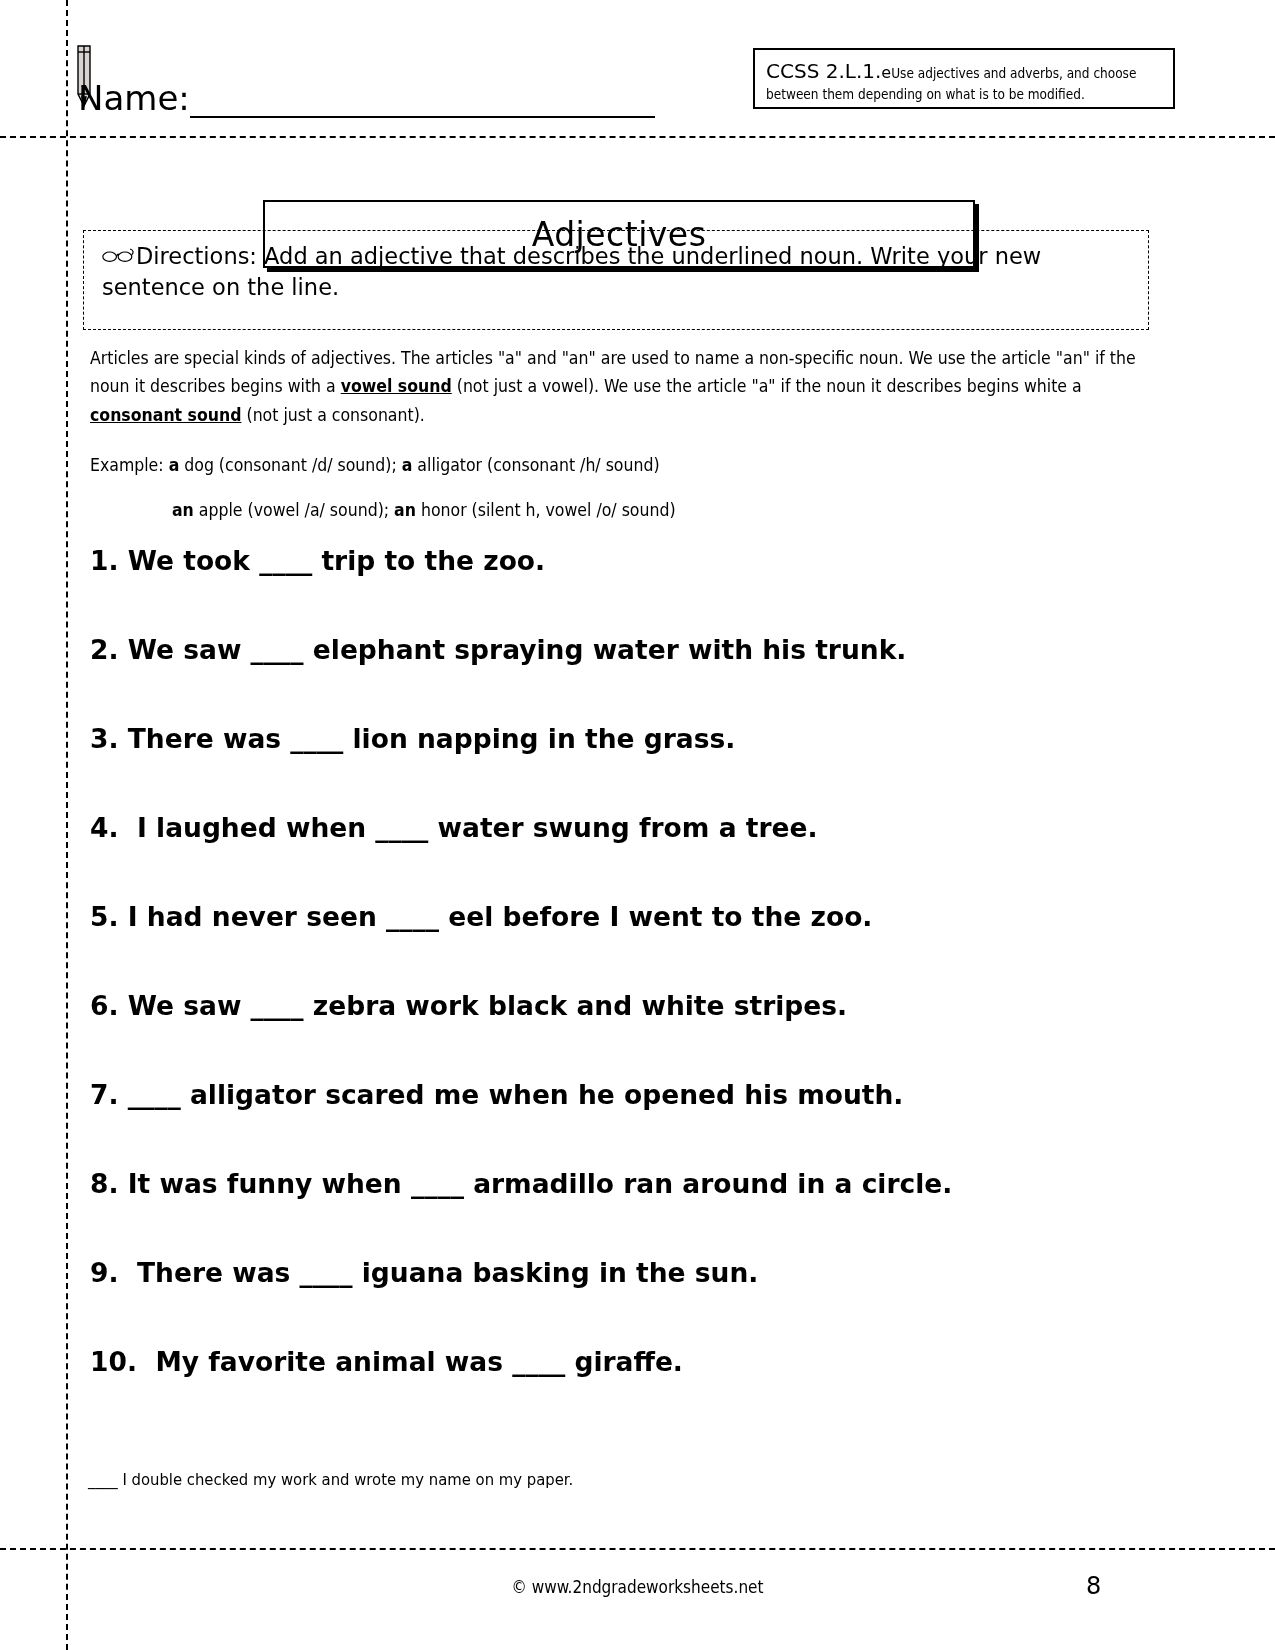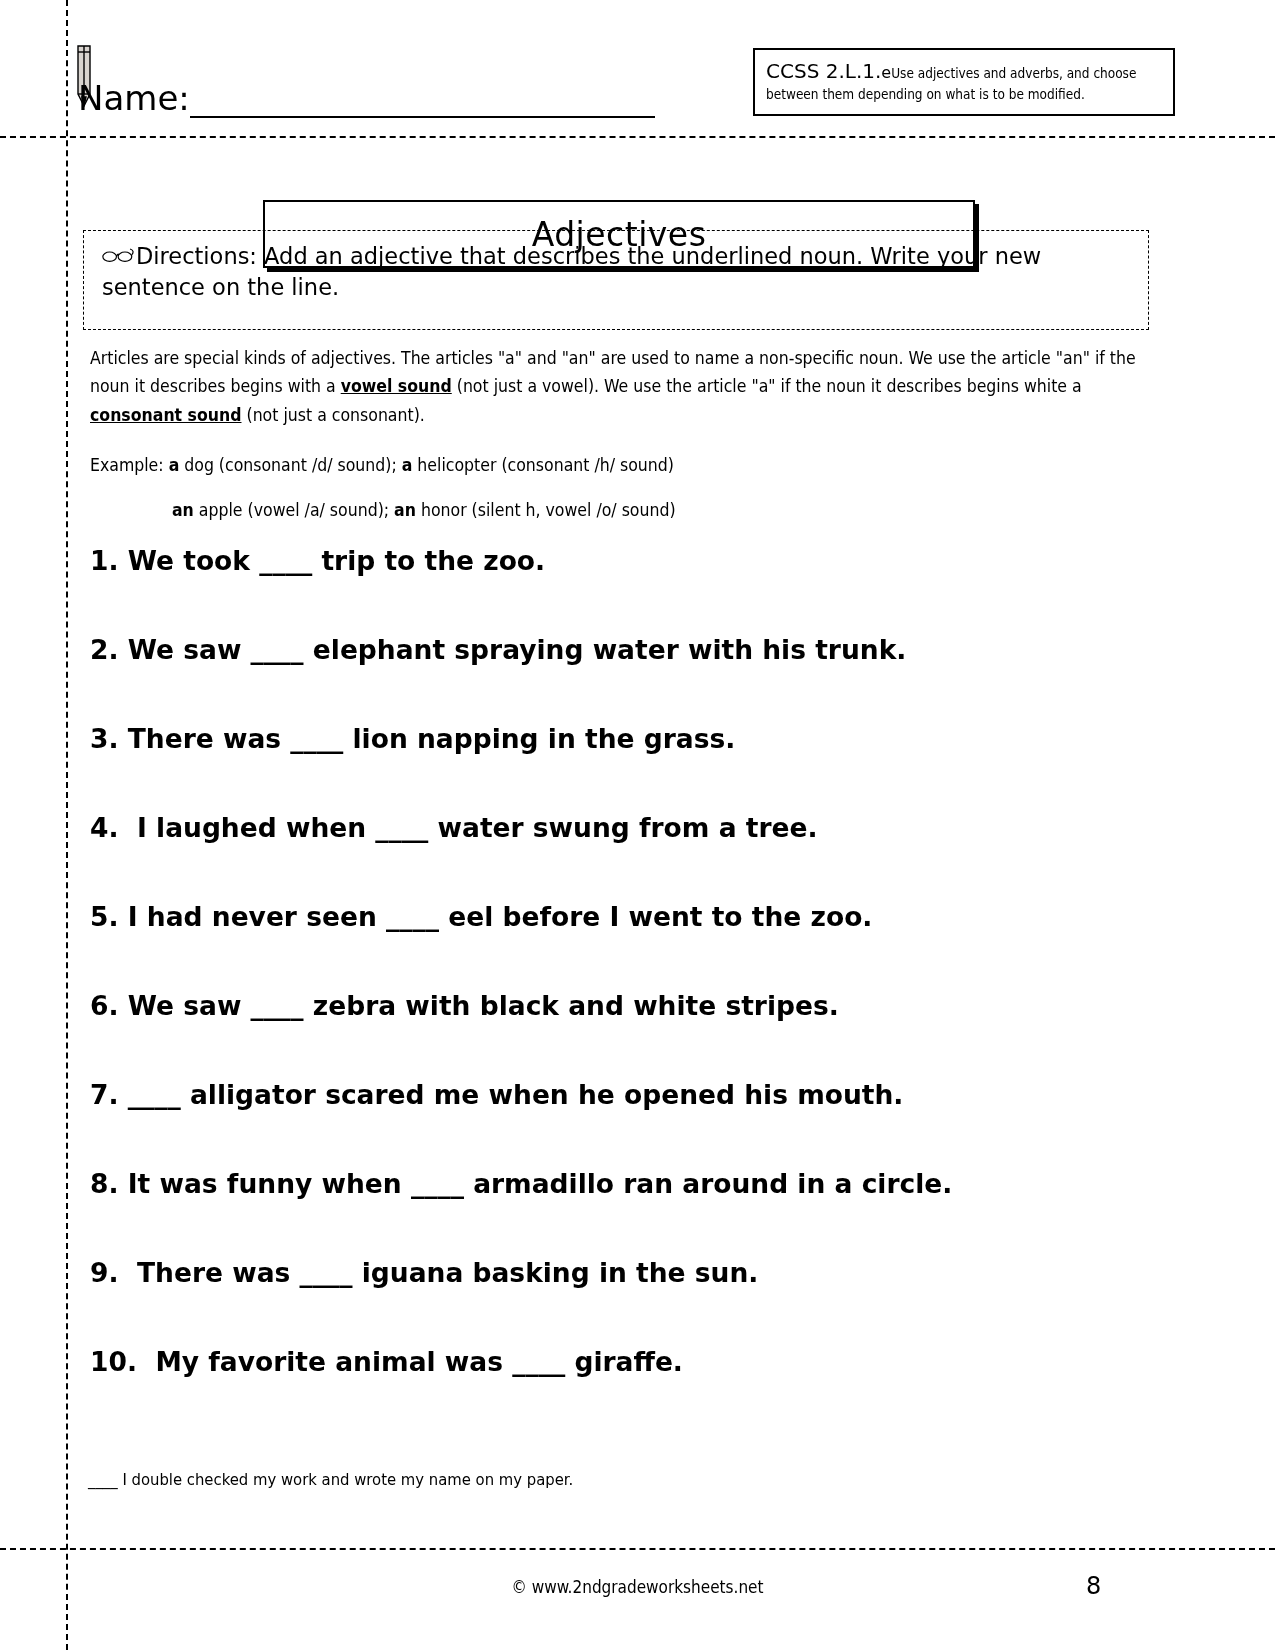--- a/index.html
+++ b/index.html
@@ -71,21 +71,21 @@
     border-bottom: 2px solid #000;
     height: 26px;
   }
 
   
   .ccss-box {
     position: absolute;
     left: 753px;
     top: 48px;
     width: 422px;
-    height: 68px;
+    height: 61px;
     border: 2px solid #000;
     box-sizing: border-box;
     padding: 9px 10px 0 11px;
   }
   .ccss-code {
     font-size: 20px;
     font-family: "DejaVu Sans", sans-serif;
   }
   .ccss-code .small-e {
     font-size: 16px;
@@ -255,31 +255,31 @@
           <ellipse cx="27" cy="11" rx="8" ry="5.5"></ellipse>
           <path d="M17 10 Q20 6 19 10"></path>
           <path d="M35 9 Q39 4 33 2"></path>
         </g>
       </svg><span class="dir-label">Directions:</span> <span>Add an adjective that describes the underlined noun.  Write your new sentence on the line.</span>
     </div>
   </div>
 
   <div class="explain"><span>Articles are special kinds of adjectives.  The articles "a" and "an" are used to name a non-specific noun.  We use the article "an" if the noun it describes begins with a </span><b>vowel sound</b><span> (not just a vowel).  We use the article "a" if the noun it describes begins white a </span><b>consonant sound</b><span> (not just a consonant).</span></div>
 
-  <div class="example1"><span>Example: </span><b class="ex-art">a</b><span> dog (consonant /d/ sound); </span><b class="ex-art">a</b><span> helicopter (consonant /h/ sound)</span></div>
+  <div class="example1"><span>Example: </span><b class="ex-art">a</b><span> dog (consonant /d/ sound); </span><b class="ex-art">a</b><span> alligator (consonant /h/ sound)</span></div>
 
   <div class="example2"><b class="ex-art">an</b><span> apple (vowel /a/ sound); </span><b class="ex-art">an</b><span> honor (silent h, vowel /o/ sound)</span></div>
 
   <div class="questions">
     <div class="q-item"><span class="q-num">1.</span>&nbsp;<span>We took ____ trip to the zoo.</span></div>
     <div class="q-item"><span class="q-num">2.</span>&nbsp;<span>We saw ____ elephant spraying water with his trunk.</span></div>
     <div class="q-item"><span class="q-num">3.</span>&nbsp;<span>There was ____ lion napping in the grass.</span></div>
     <div class="q-item"><span class="q-num">4.</span>&nbsp;<span> I laughed when ____ water swung from a tree.</span></div>
     <div class="q-item"><span class="q-num">5.</span>&nbsp;<span>I had never seen ____ eel before I went to the zoo.</span></div>
-    <div class="q-item"><span class="q-num">6.</span>&nbsp;<span>We saw ____ zebra with black and white stripes.</span></div>
+    <div class="q-item"><span class="q-num">6.</span>&nbsp;<span>We saw ____ zebra work black and white stripes.</span></div>
     <div class="q-item"><span class="q-num">7.</span>&nbsp;<span>____ alligator scared me when he opened his mouth.</span></div>
     <div class="q-item"><span class="q-num">8.</span>&nbsp;<span>It was funny when ____ armadillo ran around in a circle.</span></div>
     <div class="q-item"><span class="q-num">9.</span>&nbsp;<span> There was ____ iguana basking in the sun.</span></div>
     <div class="q-item"><span class="q-num">10.</span>&nbsp;<span> My favorite animal was ____ giraffe.</span></div>
   </div>
 
   <div class="check-line">____ I double checked my work and wrote my name on my  paper.</div>
 
   <div class="footer-credit">© www.2ndgradeworksheets.net</div>
   <div class="page-num">8</div>

